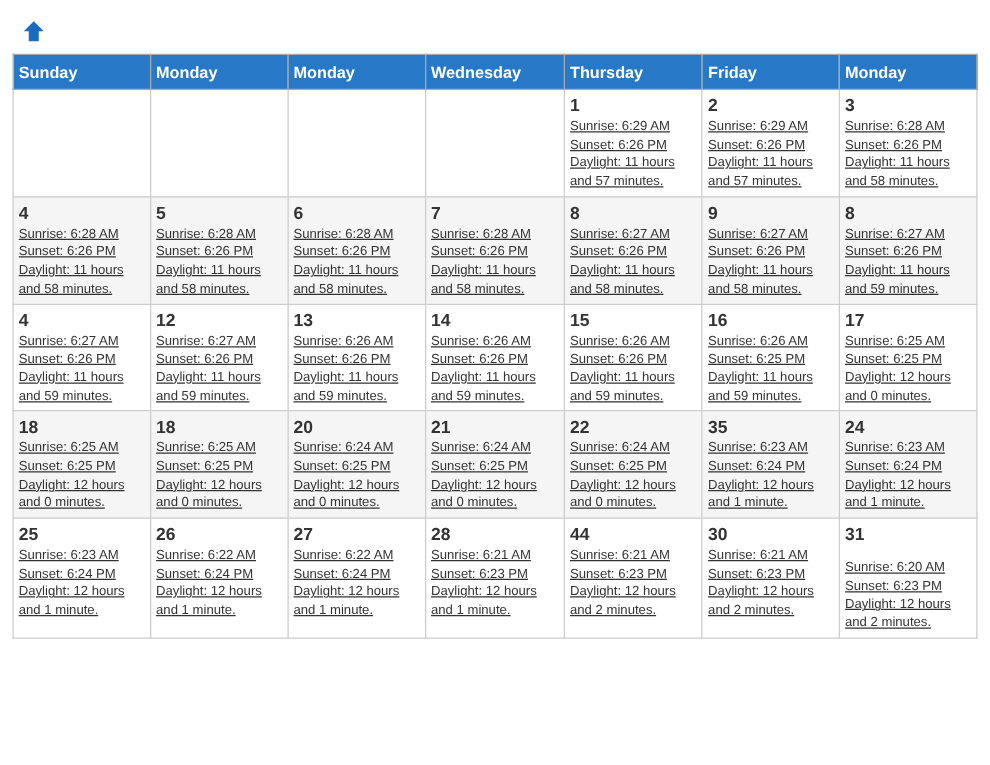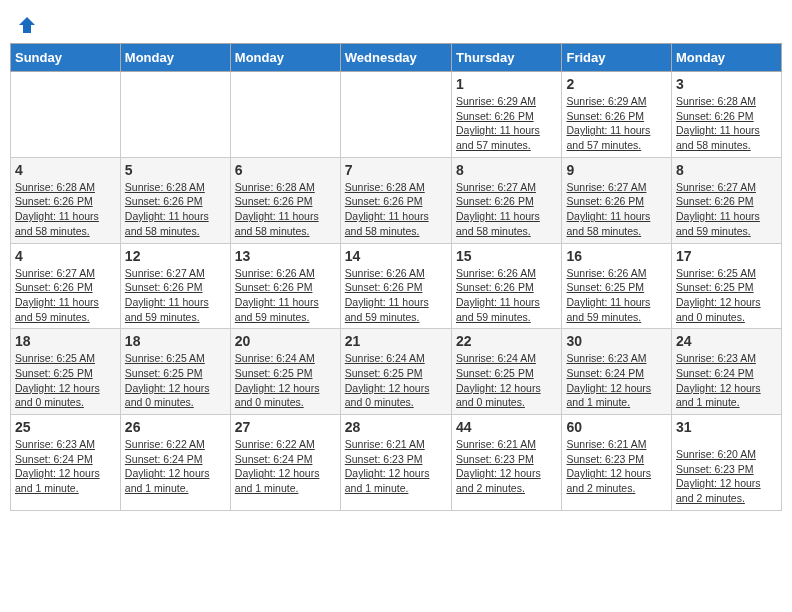--- a/index.html
+++ b/index.html
@@ -285,21 +285,21 @@
 and 0 minutes.</div>
         </td>
         <td>
           <div class="day-number">22</div>
           <div class="day-info" style="white-space: pre-line;">Sunrise: 6:24 AM
 Sunset: 6:25 PM
 Daylight: 12 hours
 and 0 minutes.</div>
         </td>
         <td>
-          <div class="day-number">30</div>
+          <div class="day-number">35</div>
           <div class="day-info" style="white-space: pre-line;">Sunrise: 6:23 AM
 Sunset: 6:24 PM
 Daylight: 12 hours
 and 1 minute.</div>
         </td>
         <td>
           <div class="day-number">24</div>
           <div class="day-info" style="white-space: pre-line;">Sunrise: 6:23 AM
 Sunset: 6:24 PM
 Daylight: 12 hours
@@ -336,21 +336,21 @@
 and 1 minute.</div>
         </td>
         <td>
           <div class="day-number">44</div>
           <div class="day-info" style="white-space: pre-line;">Sunrise: 6:21 AM
 Sunset: 6:23 PM
 Daylight: 12 hours
 and 2 minutes.</div>
         </td>
         <td>
-          <div class="day-number">60</div>
+          <div class="day-number">30</div>
           <div class="day-info" style="white-space: pre-line;">Sunrise: 6:21 AM
 Sunset: 6:23 PM
 Daylight: 12 hours
 and 2 minutes.</div>
         </td>
         <td>
           <div class="day-number">31</div>
           <div class="day-info" style="white-space: pre-line; margin-top: 12px;">Sunrise: 6:20 AM
 Sunset: 6:23 PM
 Daylight: 12 hours

